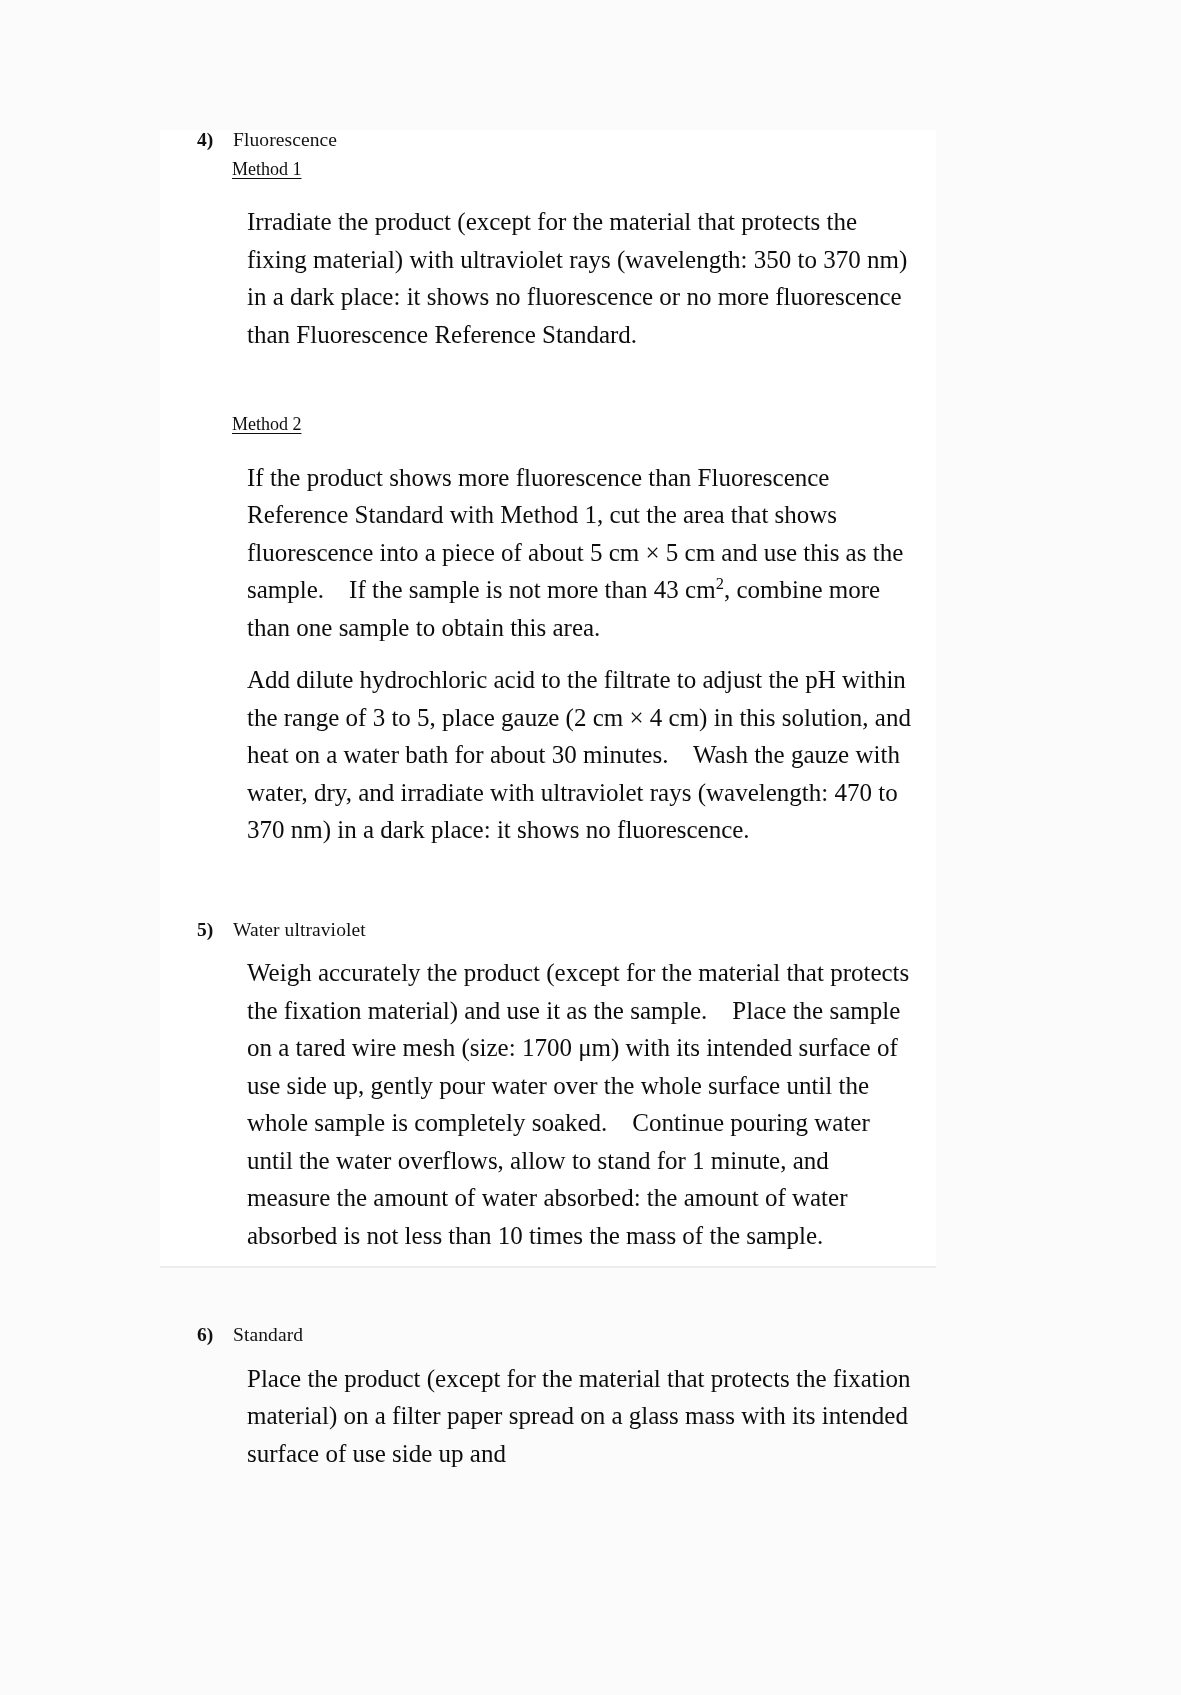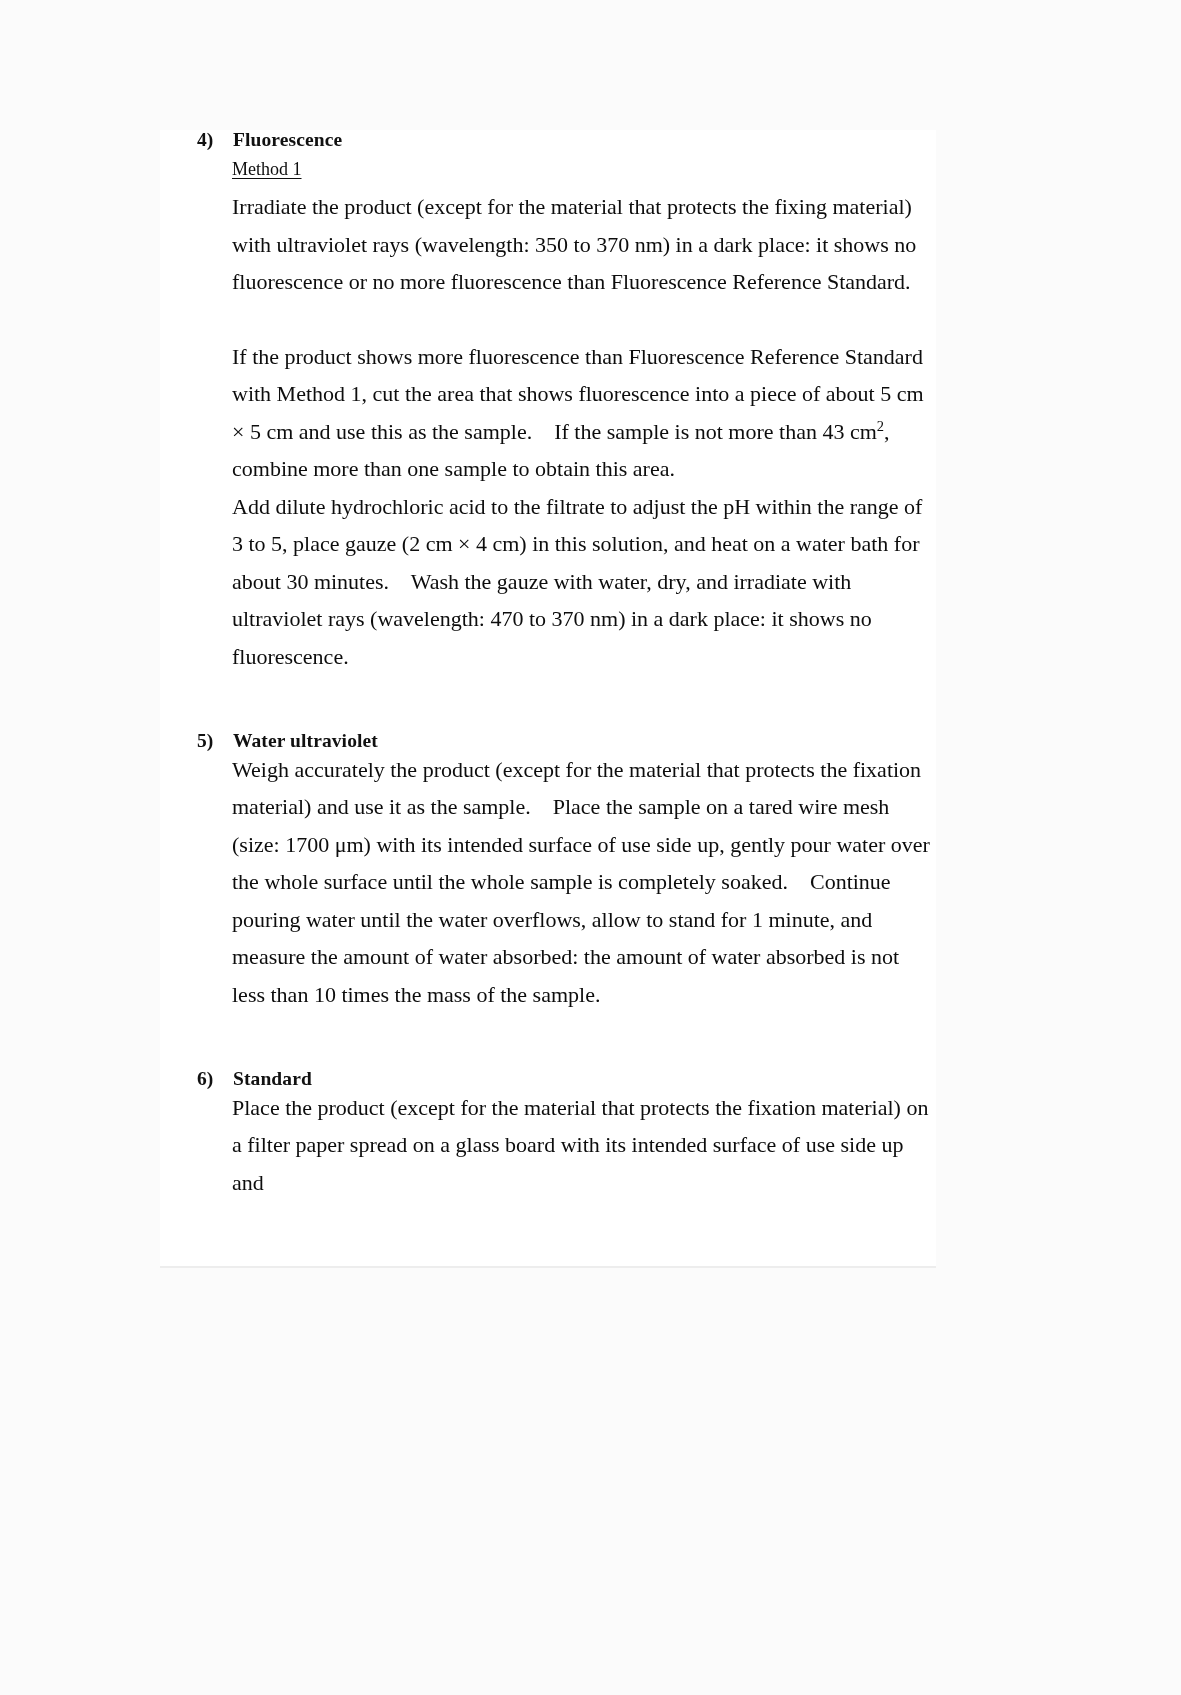--- a/index.html
+++ b/index.html
@@ -59,43 +59,43 @@
     line-height: 1.0;
   }
   .sec-num {
     width: 36px;
     flex: 0 0 36px;
     padding-left: 37px;
     box-sizing: content-box;
     font-weight: bold;
   }
   .sec-title {
-    font-weight: bold;
+    font-weight: normal;
   }
 
   .body-block {
     padding-left: 72px;
     padding-right: 6px;
     font-size: 19.2px;
     color: #0d0d0d;
     line-height: 37.5px;
     text-align: left;
   }
 
   .subhead {
     font-size: 18px;
     line-height: 37.5px;
     text-decoration: underline;
     text-underline-offset: 3px;
     display: inline-block;
   }
 
   p.para {
-    margin: 0;
-    font-size: 22px;
+    margin: 15px;
+    font-size: 25px;
     line-height: 37.5px;
     white-space: pre-wrap;
   }
 
   .gap-sm { height: 37px; }
   .gap-lg { height: 56px; }
 
   sup.sup2 {
     font-size: 0.66em;
     vertical-align: super;
@@ -127,20 +127,23 @@
       </div>
 
       <div class="body-block">
         <div>
           <span class="subhead">Method 1</span>
         </div>
         <p class="para">Irradiate the product (except for the material that protects the fixing material) with ultraviolet rays (wavelength: 350 to 370 nm) in a dark place: it shows no fluorescence or no more fluorescence than Fluorescence Reference Standard.</p>
 
         <div class="gap-sm"></div>
 
+        <div>
+          <span class="subhead">Method 2</span>
+        </div>
 
         <p class="para"><span>If the product shows more fluorescence than Fluorescence Reference Standard with Method 1, cut the area that shows fluorescence into a piece of about 5 cm × 5 cm and use this as the sample.</span>&nbsp;&nbsp;&nbsp; <span>If the sample is not more than 43 cm</span><sup class="sup2">2</sup><span>, combine more than one sample to obtain this area.</span></p>
 
 
         <p class="para"><span>Add dilute hydrochloric acid to the filtrate to adjust the pH within the range of 3 to 5, place gauze (2 cm × 4 cm) in this solution, and heat on a water bath for about 30 minutes.</span>&nbsp;&nbsp;&nbsp; <span>Wash the gauze with water, dry, and irradiate with ultraviolet rays (wavelength: 470 to 370 nm) in a dark place: it shows no fluorescence.</span></p>
       </div>
     </div>
 
     <div class="gap-lg"></div>
 
@@ -157,20 +160,20 @@
 
     <div class="gap-lg"></div>
 
     <div class="section">
       <div class="sec-head">
         <span class="sec-num">6)</span>
         <span class="sec-title">Standard</span>
       </div>
 
       <div class="body-block">
-        <p class="para">Place the product (except for the material that protects the fixation material) on a filter paper spread on a glass board with its intended surface of use side up and</p>
+        <p class="para">Place the product (except for the material that protects the fixation material) on a filter paper spread on a glass mass with its intended surface of use side up and</p>
       </div>
     </div>
 
   </div>
 </div>
 
 <div class="page-edge-bottom"></div>
 
 </body></html>

